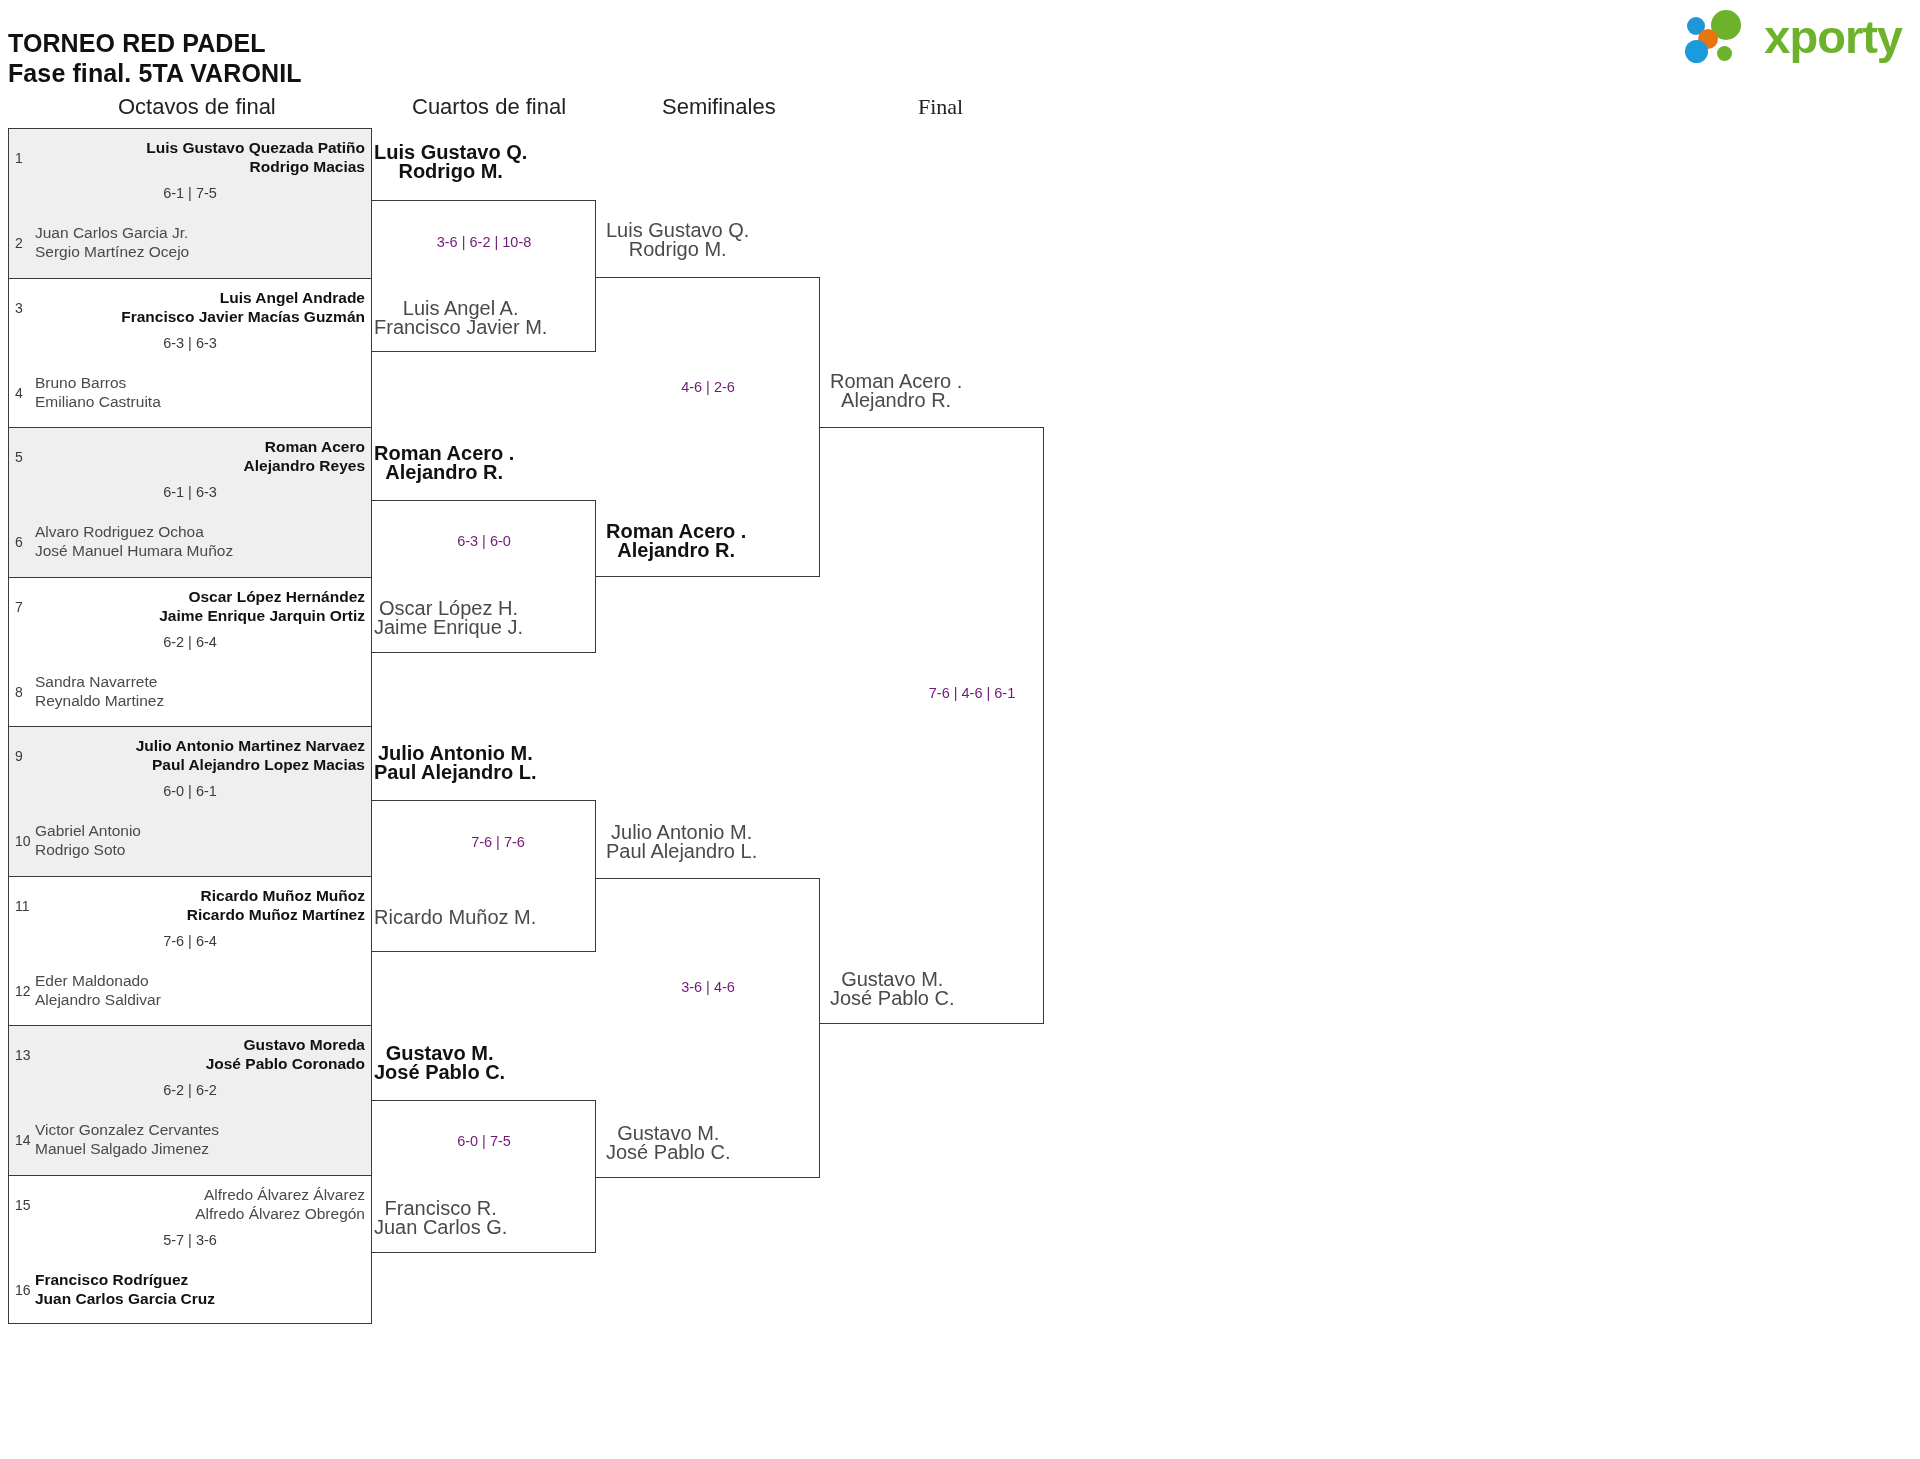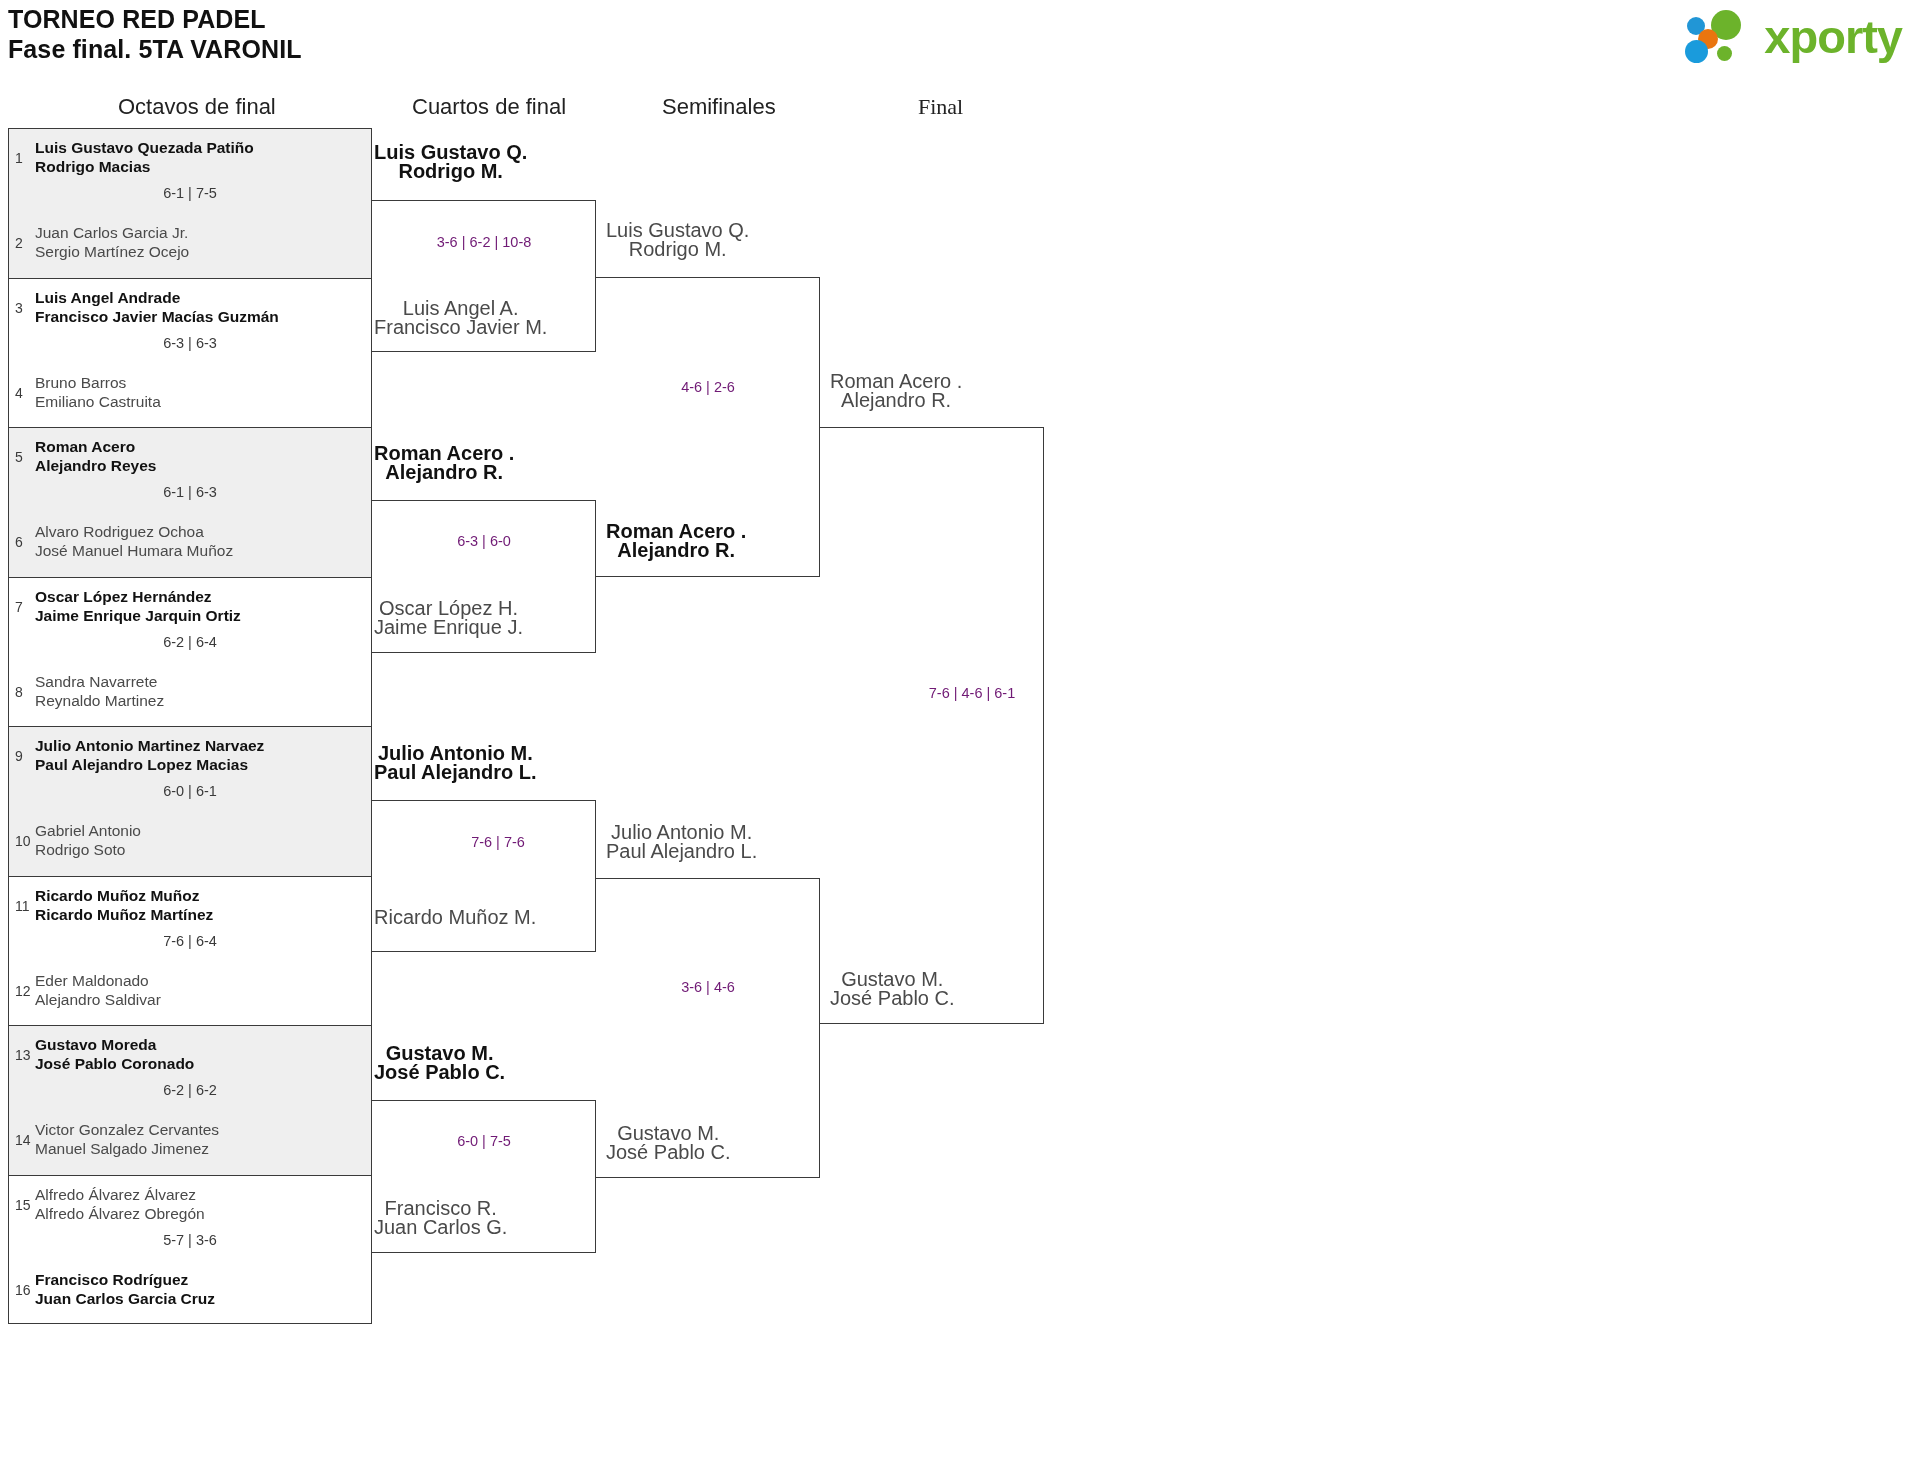--- a/index.html
+++ b/index.html
@@ -15,21 +15,21 @@
     width: 1920px;
     height: 1459px;
     overflow: hidden;
     background: #ffffff;
   }
 
   
   .title-block { position: absolute; left: 8px; top: 4px; }
   .title-line1 {
     font-size: 25px; font-weight: 700; letter-spacing: .1px;
-    line-height: 30px; color: #111; white-space: nowrap;
+    line-height: 30px; color: #111; white-space: nowrap; margin-top: 24px;
   }
   .title-line2 {
     font-size: 25px; font-weight: 700; letter-spacing: .1px;
     line-height: 30px; color: #111; white-space: nowrap;
   }
 
   .logo { position: absolute; right: 18px; top: 8px; display: flex; align-items: center; gap: 17px; }
   .logo-dots { position: relative; width: 62px; height: 56px; }
   .logo-dots i { position: absolute; border-radius: 50%; display:block; }
   .d-blue-top   { width: 18px; height: 18px; background: #2196d6; left: 2px;  top: 9px; }
@@ -59,21 +59,21 @@
   .r1-seed {
     position: absolute; left: 6px; font-size: 14px; color: #3a3a3a;
     line-height: 16px;
   }
   .r1-seed.top { top: 21px; }
   .r1-seed.bot { top: 106px; }
   .r1-team {
     position: absolute; left: 26px; right: 6px; font-size: 15.5px;
     line-height: 19px; color: #4a4a4a; font-weight: 400;
   }
-  .r1-team.top { top: 9px; }
+  .r1-team.top { top: 9px; text-align: right; }
   .r1-team.bot { top: 94px; }
   .r1-team.win { color: #111; font-weight: 700; }
   .r1-score {
     position: absolute; left: 0; right: 0; top: 56px;
     text-align: center; font-size: 14.5px; color: #3a3a3a; line-height: 17px;
   }
 
   
   .mt { position: absolute; }
   .m-box { position: absolute; border: 1px solid #3a3a3a; border-left: none; }

